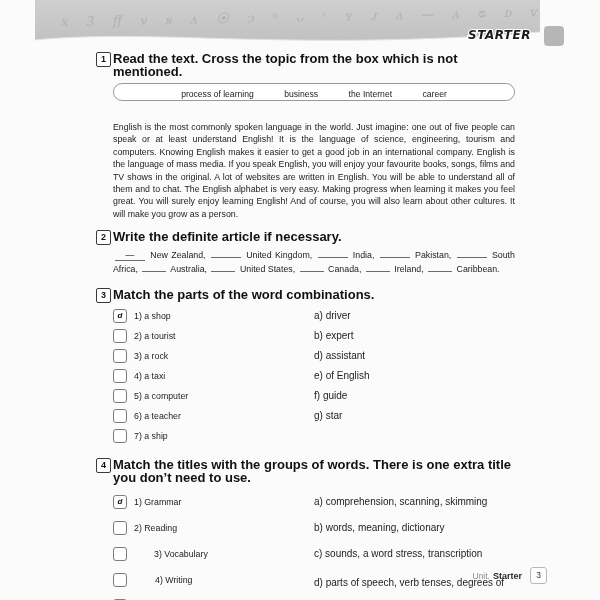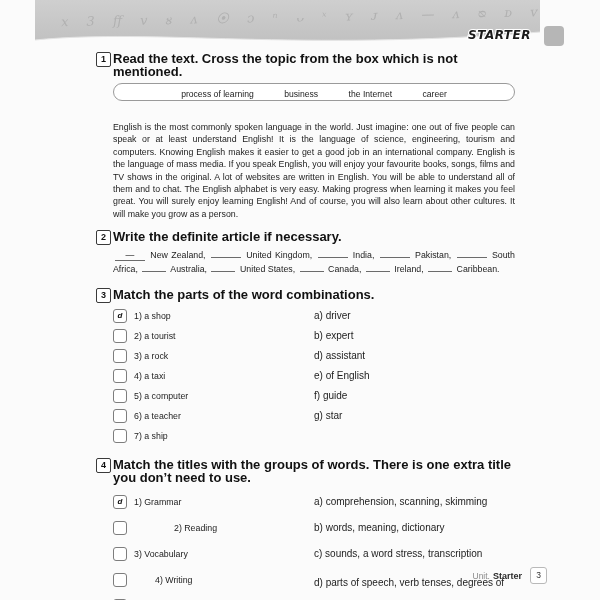--- a/index.html
+++ b/index.html
@@ -363,25 +363,25 @@
 
     <div class="exercise ex4">
       <div class="ex-num">4</div>
       <div class="ex-title">Match the titles with the groups of words. There is one extra title you don’t need to use.</div>
       <div class="match">
         <div class="match-left">
           <div class="m-item" style="height:26px;">
             <div class="ansbox">d</div>
             <div class="m-label">1) Grammar</div>
           </div>
-          <div class="m-item" style="height:26px;gap:40px;">
+          <div class="m-item" style="height:26px;">
             <div class="ansbox"></div>
             <div class="m-label">2) Reading</div>
           </div>
-          <div class="m-item" style="height:26px;">
+          <div class="m-item" style="height:26px;gap:20px;">
             <div class="ansbox"></div>
             <div class="m-label">3) Vocabulary</div>
           </div>
           <div class="m-item" style="height:26px;gap:21px;">
             <div class="ansbox"></div>
             <div class="m-label">4) Writing</div>
           </div>
           <div class="m-item" style="height:26px;gap:17px;">
             <div class="ansbox"></div>
             <div class="m-label">5) Pronunciation</div>

